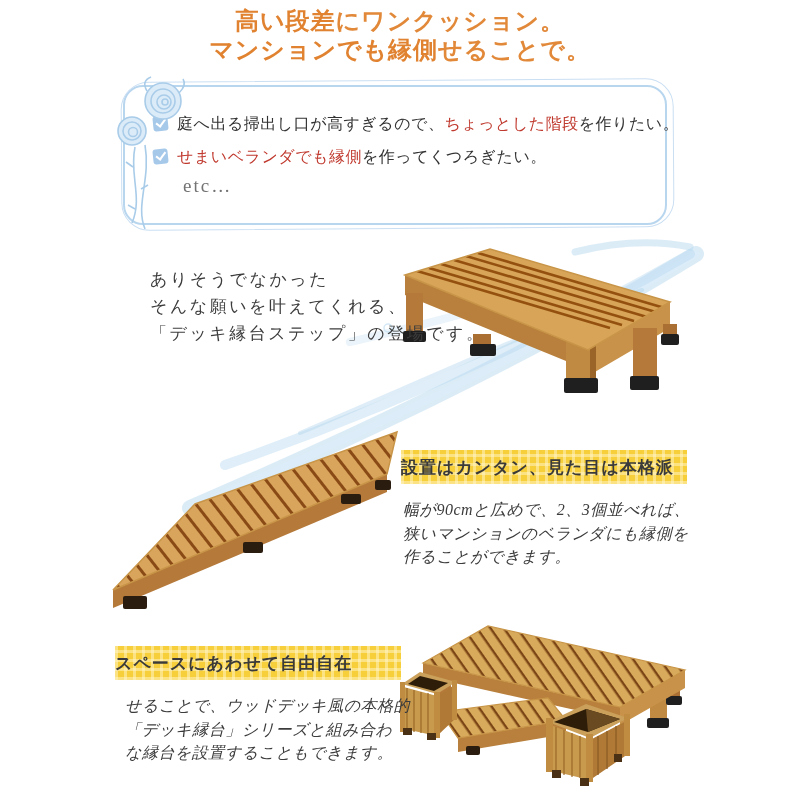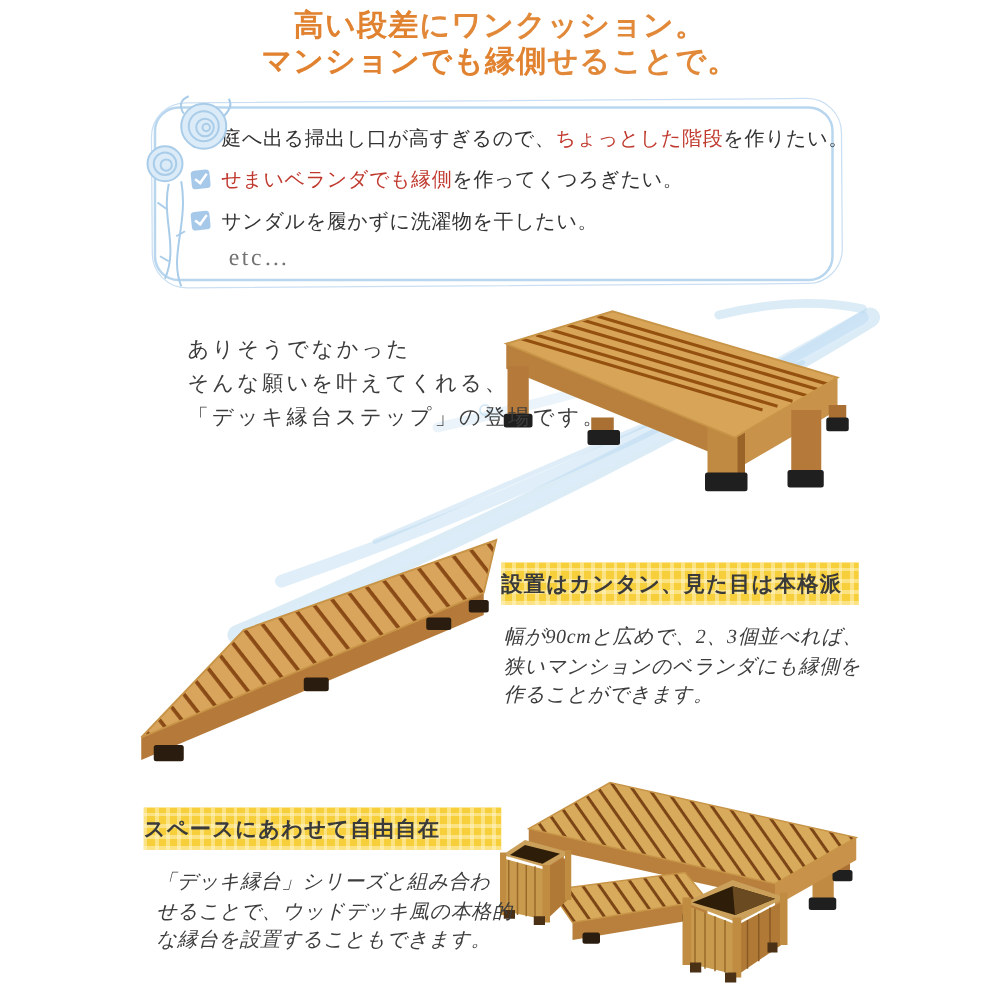--- a/index.html
+++ b/index.html
@@ -11,21 +11,21 @@
         font-family:"Liberation Sans","DejaVu Sans",sans-serif;color:#e0822f;}
   .hero-line{font-size:24px;line-height:29px;letter-spacing:1px;white-space:nowrap;}
   .hero-line .strong{font-weight:800;}
   .hero-line .rest{font-weight:600;opacity:.95;}
 
   
   .wishbox{position:absolute;left:123px;top:85px;width:540px;height:136px;z-index:3;
            border:2px solid #b9d6ef;border-radius:20px;background:#ffffff;}
   .wishbox::after{content:"";position:absolute;inset:-7px -9px -6px -4px;
            border:1.5px solid #cadff3;border-radius:28px;transform:rotate(-.4deg);}
-  .wishlist{margin:0;padding:8px 0 0 28px;list-style:none;}
+  .wishlist{margin:0;padding:20px 0 0 28px;list-style:none;}
   .wish-row{height:33px;line-height:33px;font-size:16px;letter-spacing:.5px;white-space:nowrap;color:#333;}
   .cb{display:inline-block;width:15px;height:15px;margin-right:9px;vertical-align:-2px;
       background:#a6c9ea;border-radius:3px;transform:rotate(-6deg);position:relative;}
   .cb::after{content:"";position:absolute;left:3px;top:3px;width:8px;height:4px;
       border-left:2.5px solid #fff;border-bottom:2.5px solid #fff;transform:rotate(-48deg);}
   .red{color:#c0392e;}
   .etc{margin:2px 0 0 58px;font-size:19px;letter-spacing:2px;color:#737373;}
 
   
   .brush{position:absolute;left:0;top:230px;z-index:0;}
@@ -90,21 +90,20 @@
         <path d="M30,76 C24,104 38,126 27,152"></path>
         <path d="M40,74 C46,108 30,134 40,158"></path>
         <path d="M28,96 l-7,-5"></path>
         <path d="M36,118 l7,-4"></path>
         <path d="M30,138 l-7,-4"></path>
       </g>
     </svg>
     <ul class="wishlist">
       <li class="wish-row"><span class="cb"></span><span><span>庭へ出る掃出し口が高すぎるので、</span><span class="red">ちょっとした階段</span><span>を作りたい。</span></span></li>
       <li class="wish-row"><span class="cb"></span><span><span></span><span class="red">せまいベランダでも縁側</span><span>を作ってくつろぎたい。</span></span></li>
-      <li class="wish-row"><span class="cb"></span><span><span>サンダルを履かずに洗濯物を干したい。</span><span class="red"></span><span></span></span></li>
     </ul>
     <div class="etc">etc…</div>
   </section>
 
   <div class="intro">
     <div>ありそうでなかった</div>
     <div>そんな願いを叶えてくれる、</div>
     <div>「デッキ縁台ステップ」の登場です。</div>
   </div>
 
@@ -224,18 +223,18 @@
 
   <div id="head-install" class="yhead"><span>設置はカンタン、見た目は本格派</span></div>
   <div id="para-install" class="para">
     <div>幅が90cmと広めで、2、3個並べれば、</div>
     <div>狭いマンションのベランダにも縁側を</div>
     <div>作ることができます。</div>
   </div>
 
   <div id="head-space" class="yhead"><span>スペースにあわせて自由自在</span></div>
   <div id="para-space" class="para">
+    <div>せることで、ウッドデッキ風の本格的</div>
     <div>「デッキ縁台」シリーズと組み合わ</div>
-    <div>せることで、ウッドデッキ風の本格的</div>
     <div>な縁台を設置することもできます。</div>
   </div>
 
 </div>
 
 </body></html>

